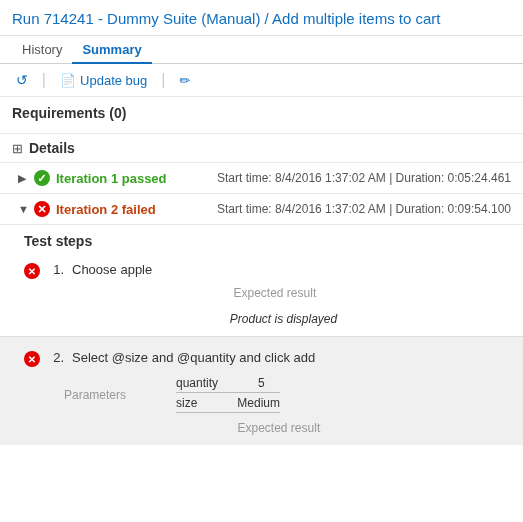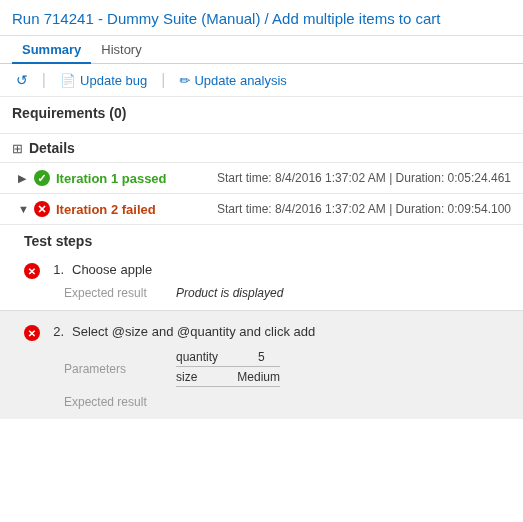--- a/index.html
+++ b/index.html
@@ -193,20 +193,21 @@
     .step-action {
       color: #333;
       flex: 1;
     }
     .step-detail-row {
       display: flex;
       align-items: center;
       padding: 2px 0;
       margin-left: 40px;
       gap: 12px;
+      flex-direction: column;
     }
     .step-detail-label {
       color: #999;
       font-size: 12px;
       min-width: 100px;
     }
     .step-detail-value {
       color: #333;
       font-size: 12px;
       font-style: italic;
@@ -224,37 +225,36 @@
     .pencil-icon { color: #106ebe; font-size: 13px; }
   </style>
 </head>
 <body>
 
 <div class="page-header">
   <div class="page-title">Run 714241 - Dummy Suite (Manual) / Add multiple items to cart</div>
 </div>
 
 <div class="tabs">
+  <div class="tab">History</div>
   <div class="tab active">Summary</div>
-  <div class="tab">History</div>
 </div>
 
 <div class="toolbar">
   <button class="toolbar-btn">
     <span class="refresh-icon">↺</span>
   </button>
   <span class="toolbar-separator">|</span>
   <button class="toolbar-btn">
     <span class="bug-icon">📄</span>
     <span>Update bug</span>
   </button>
   <span class="toolbar-separator">|</span>
   <button class="toolbar-btn">
     <span class="pencil-icon">✏</span>
-    <span>Update analysis</span>
   </button>
 </div>
 
 <div class="section">
   <div class="section-title">Requirements (0)</div>
 </div>
 
 <div class="details-header">
   <span class="details-expand-icon">⊞</span>
   <span class="details-title">Details</span>

